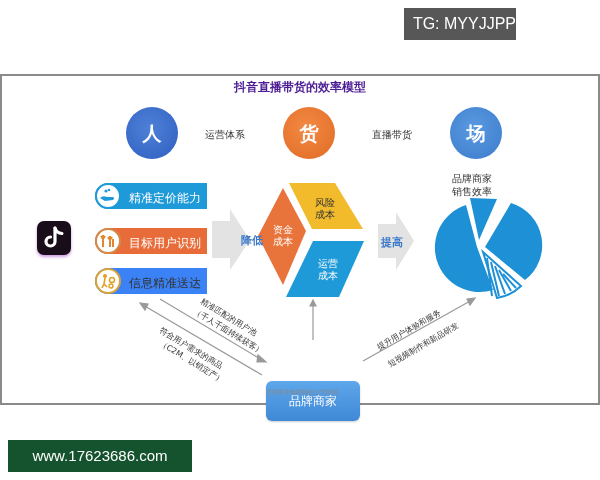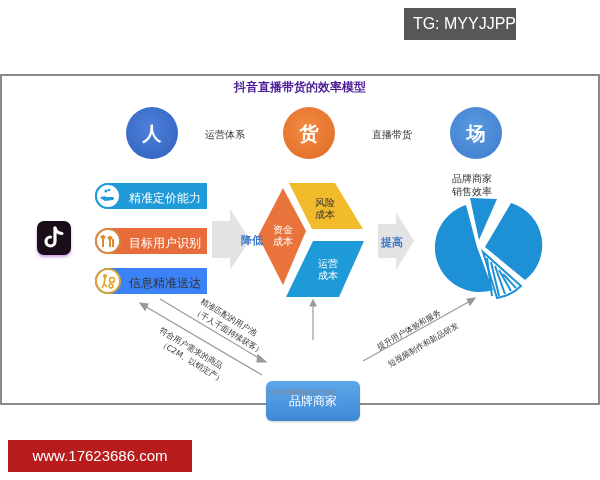--- a/index.html
+++ b/index.html
@@ -6,21 +6,21 @@
     html, body { width: 600px; height: 480px; background: #ffffff; overflow: hidden; }
     body { position: relative; font-family: "DejaVu Sans", sans-serif; }
 
     .watermark-top {
       position: absolute; left: 404px; top: 8px; width: 112px; height: 32px;
       background: #575757; color: #ffffff; font-family: "Liberation Sans", sans-serif;
       font-size: 16px; line-height: 32px; text-align: right;
     }
     .watermark-bottom {
       position: absolute; left: 8px; top: 440px; width: 184px; height: 32px;
-      background: #b91c1c; color: #ffffff; font-family: "Liberation Sans", sans-serif;
+      background: #14532d; color: #ffffff; font-family: "Liberation Sans", sans-serif;
       font-size: 15px; line-height: 32px; text-align: center;
     }
 
     .frame {
       position: absolute; left: 0px; top: 74px; width: 600px; height: 331px;
       border: 2px solid #8a8a8a; border-right-width: 2px; background: #ffffff;
     }
     .frame-title {
       position: absolute; left: 0; top: 79px; width: 600px; text-align: center;
       font-size: 12px; font-weight: bold; color: #4c1d95;

